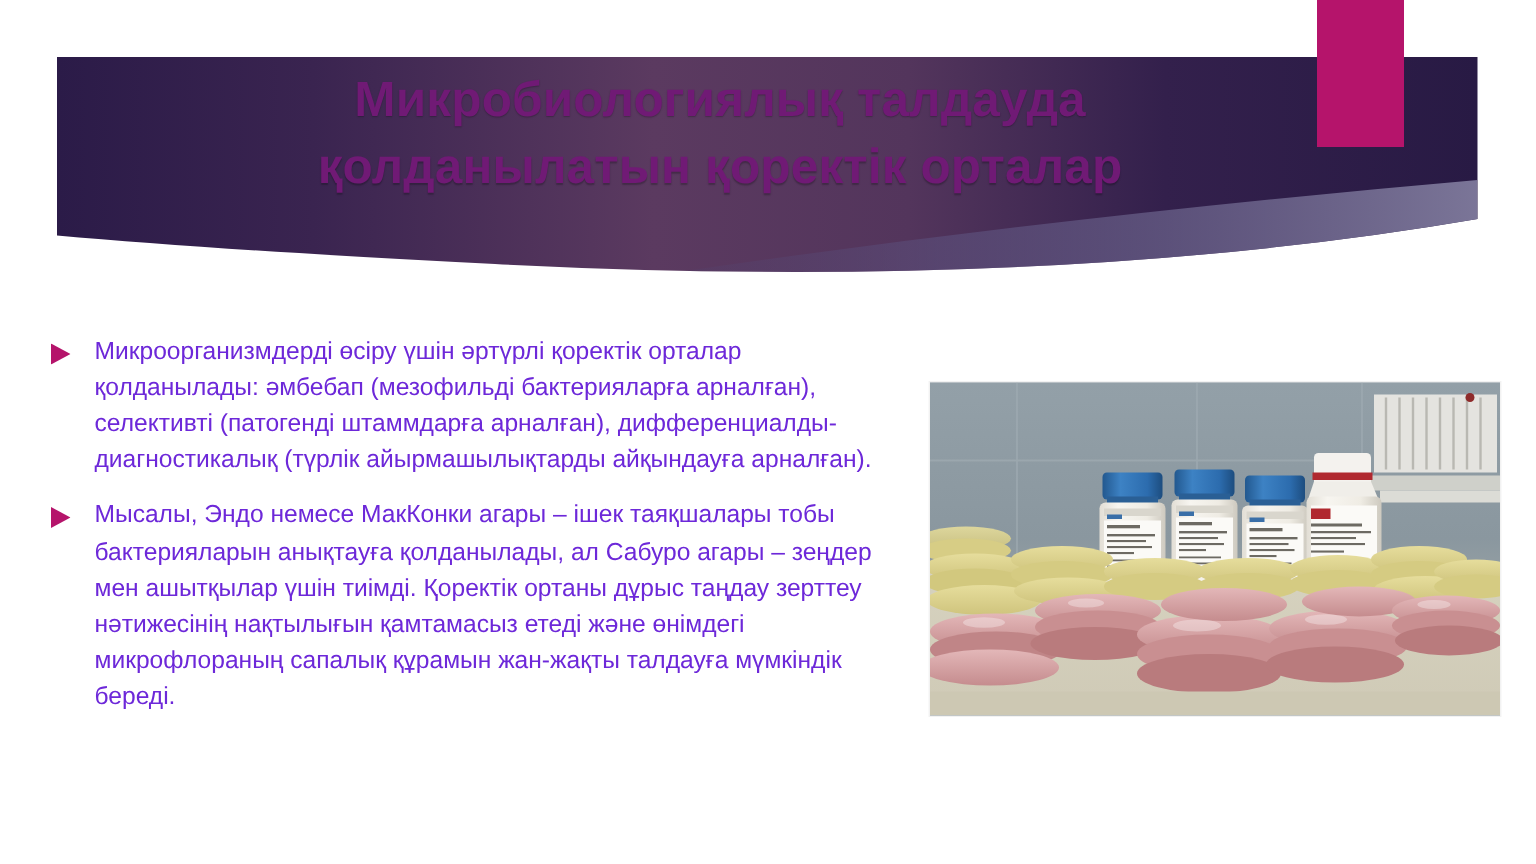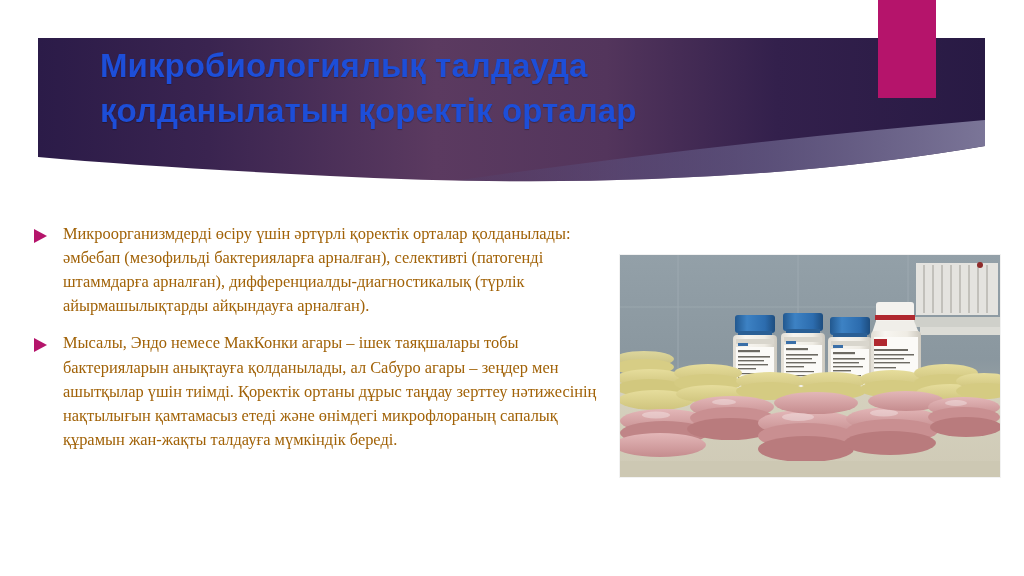--- a/index.html
+++ b/index.html
@@ -44,24 +44,25 @@
     top: 44px;
     width: 760px;
     z-index: 5;
   }
   #slide-title {
     margin: 0;
     font-family: "Liberation Sans", "DejaVu Sans", sans-serif;
     font-size: 33px;
     font-weight: bold;
     line-height: 1.36;
-    color: #1d4ed8;
+    color: #701a75;
     letter-spacing: 0.1px;
     text-shadow: 0 1px 1px rgba(0,0,0,0.25);
     white-space: pre-line;
+    text-align: center;
   }
 
   
   #content-area {
     position: absolute;
     left: 0;
     top: 216px;
     width: 1024px;
     height: 340px;
   }
@@ -82,24 +83,24 @@
     flex: 0 0 auto;
     width: 16px;
     margin-top: 7px;
     margin-right: 13px;
     line-height: 0;
   }
   .bullet-marker svg { display: block; }
 
   .bullet-text {
     flex: 1 1 auto;
-    font-family: Liberation Serif, serif;
+    font-family: Liberation Sans, sans-serif;
     font-size: 16.4px;
     line-height: 1.47;
-    color: #a16207;
+    color: #6d28d9;
     text-align: left;
   }
 
   
   #lab-photo {
     position: absolute;
     left: 620px;
     top: 39px;
     width: 380px;
     height: 222px;

